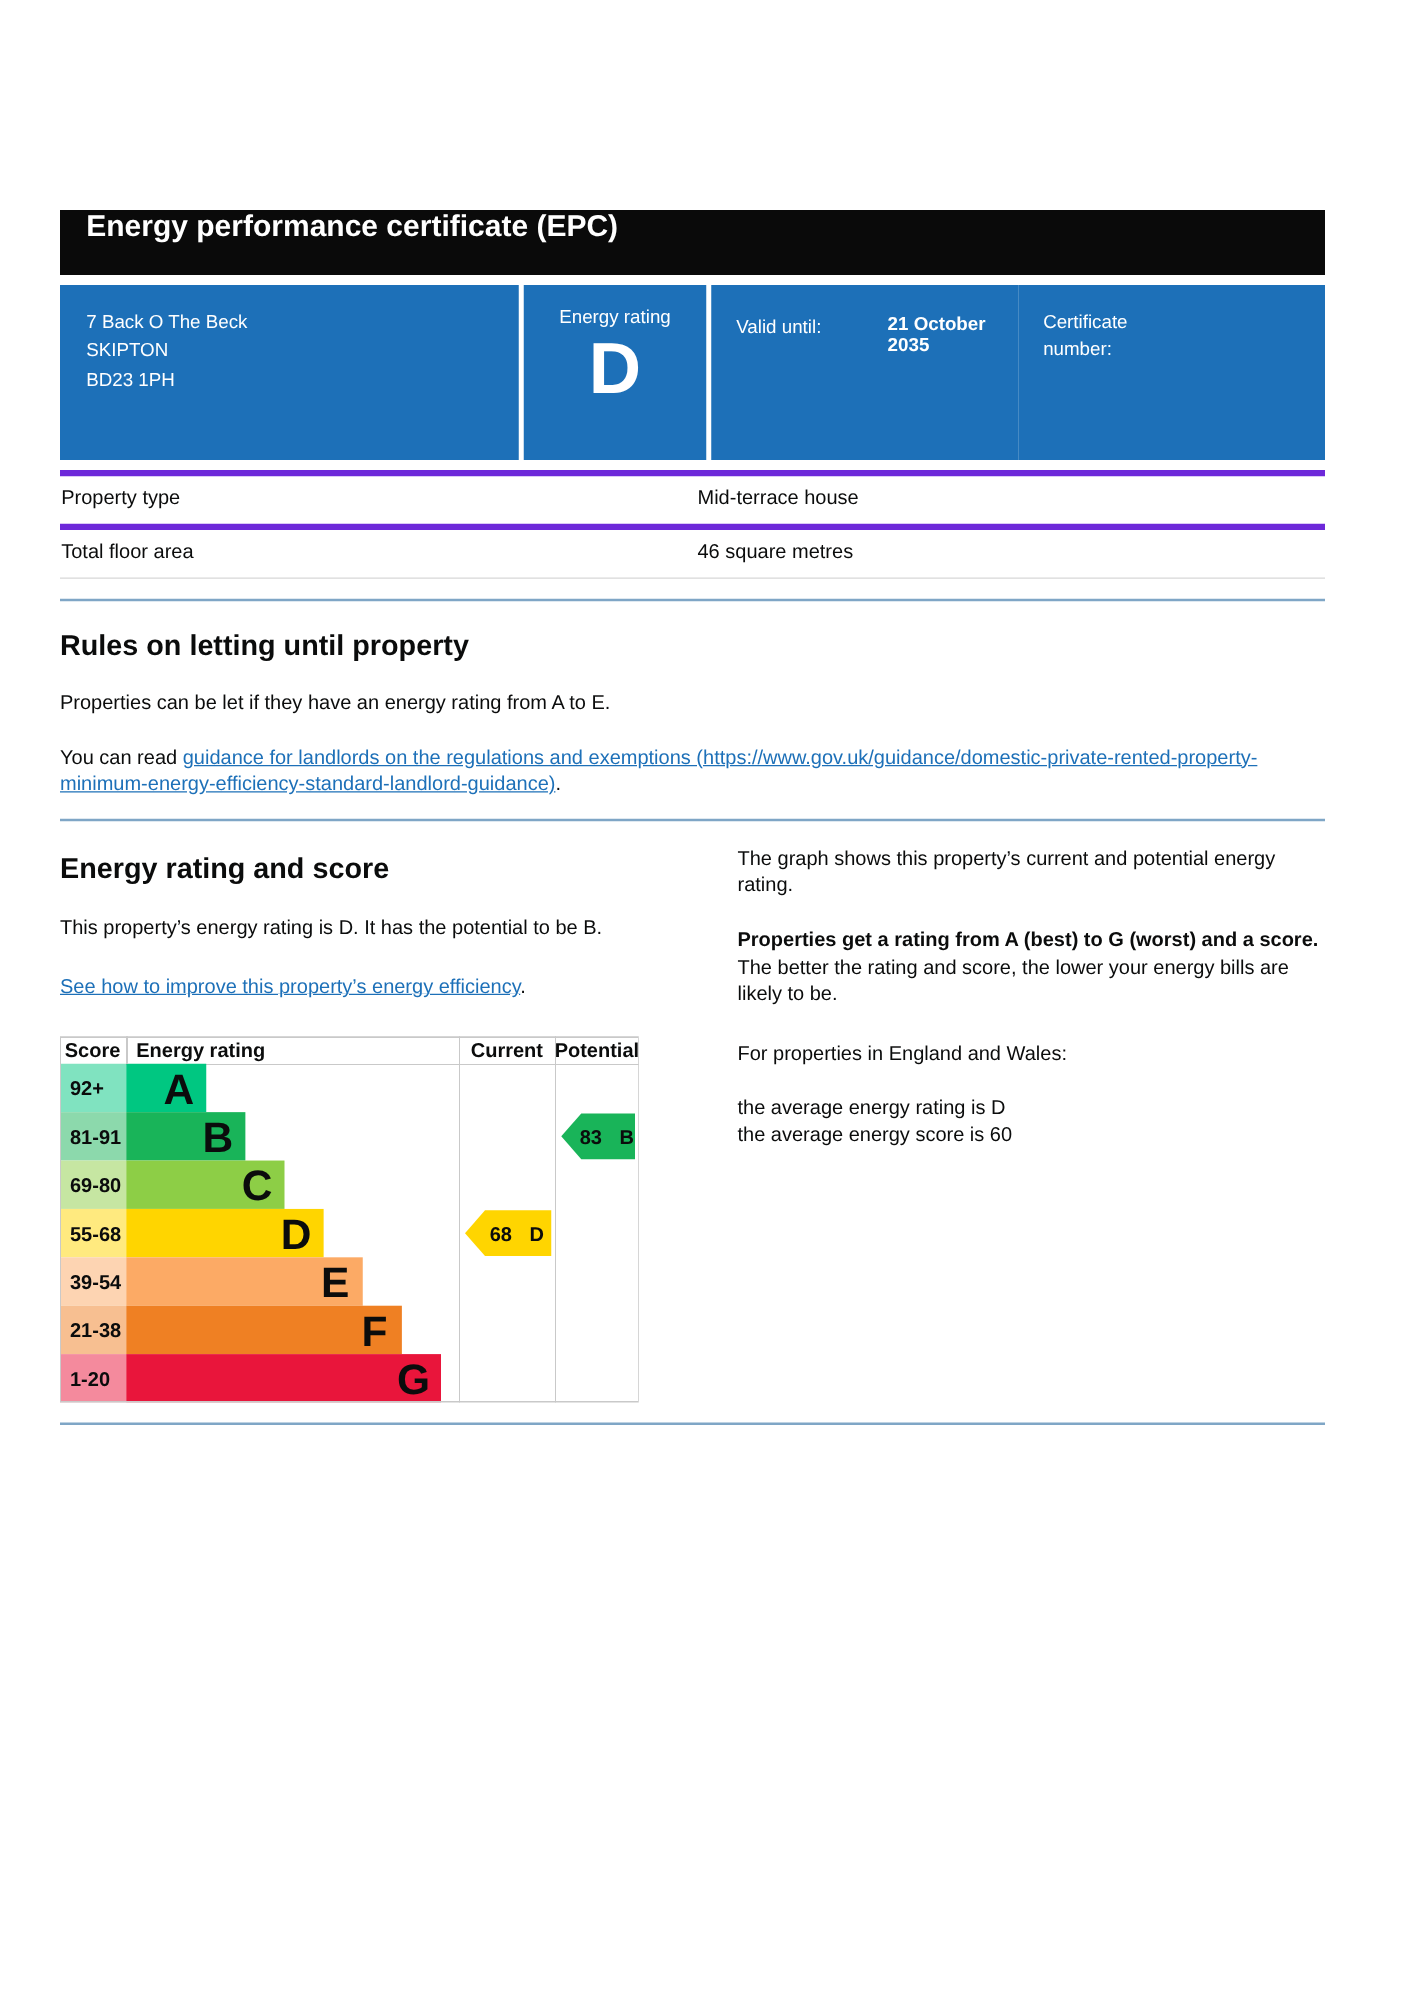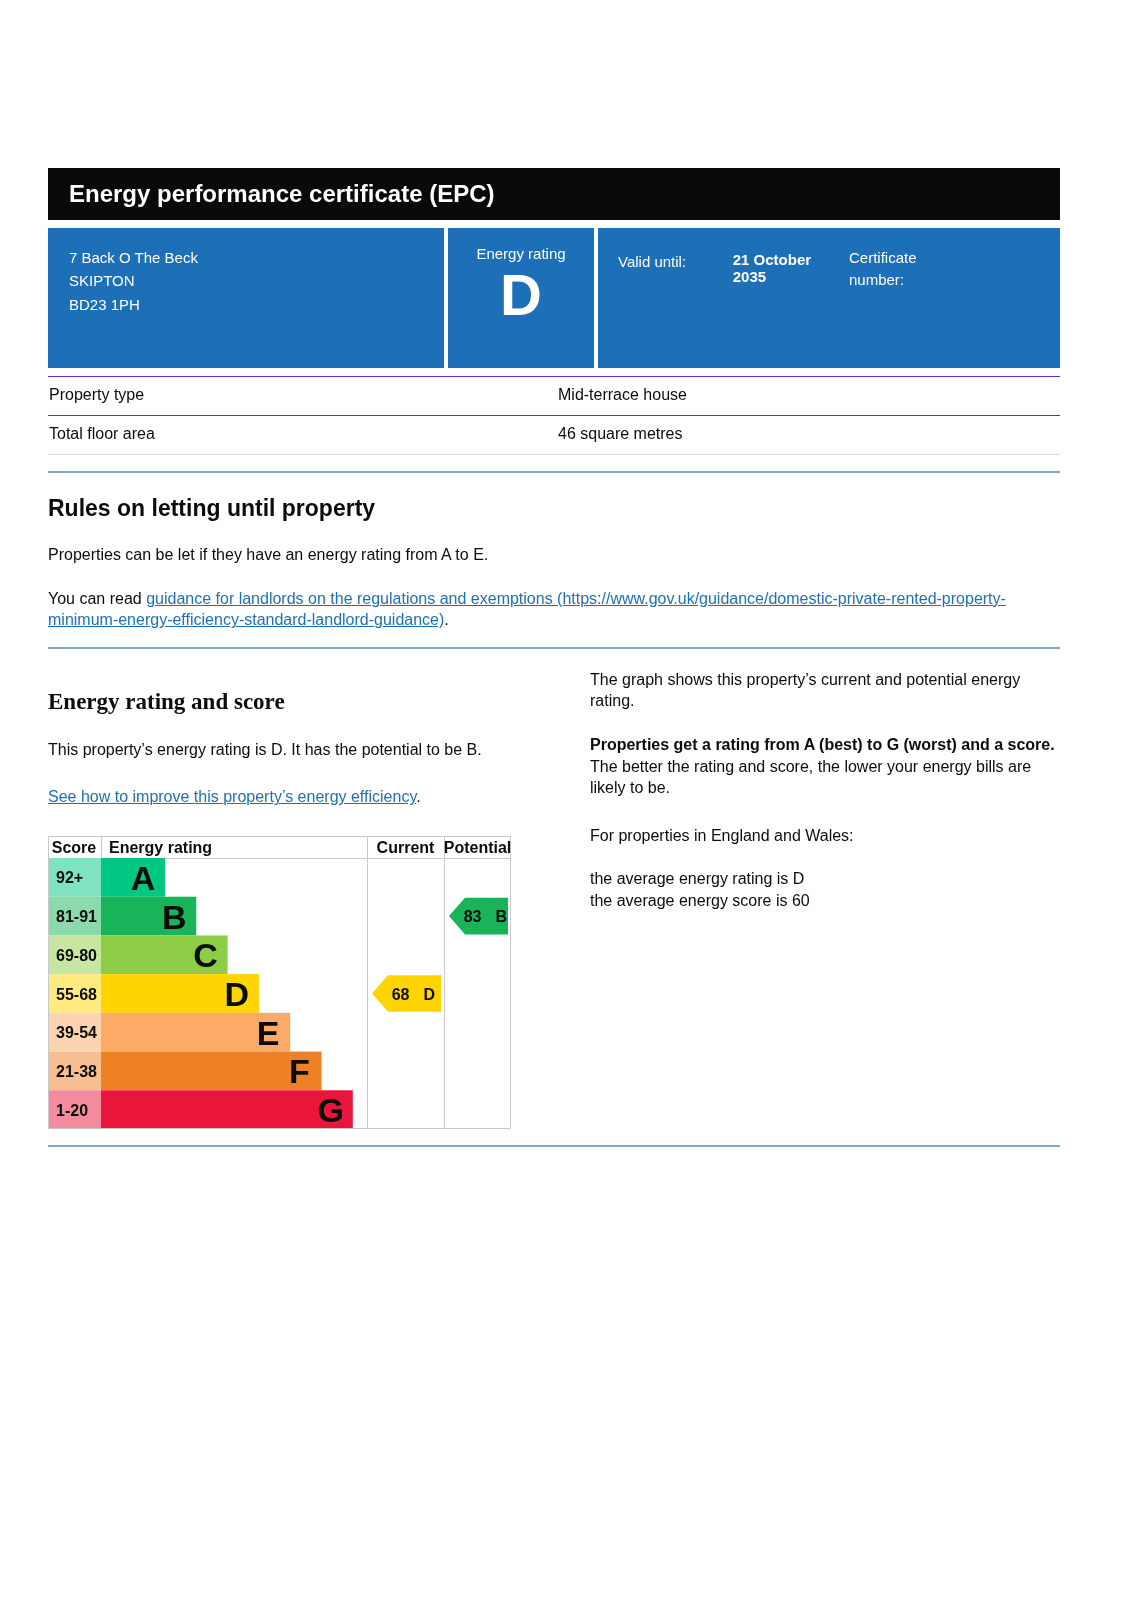--- a/index.html
+++ b/index.html
@@ -15,56 +15,56 @@
     padding-top: 168px;
     min-height: 1600px;
     box-sizing: border-box;
   }
 
   
   .title-bar {
     background: #0a0a0a;
     height: 52px;
     display: flex;
-    align-items: center;
+    align-items: flex-start;
     padding-left: 21px;
     box-sizing: border-box;
   }
   .title-bar h1 {
     margin: 0;
     color: #ffffff;
     font-size: 24px;
     font-weight: bold;
   }
 
   
   .summary {
     margin-top: 8px;
     height: 140px;
     display: flex;
     column-gap: 4px;
   }
   .summary .cell { background: #1d70b8; color: #ffffff; box-sizing: border-box; }
-  .addr-cell { width: 396px; padding: 18px 0 0 21px; font-size: 15px; line-height: 1.55; }
+  .addr-cell { width: 367px; padding: 18px 0 0 21px; font-size: 15px; line-height: 1.55; }
   .rating-cell { width: 146px; text-align: center; padding-top: 17px; }
   .rating-cell .rating-label { font-size: 15px; }
   .rating-cell .rating-letter { font-size: 58px; font-weight: bold; line-height: 1.05; margin-top: 3px; }
   .summary-right { flex: 1; display: flex; flex-direction: row; row-gap: 5px; }
   .summary-right .row { flex: 1; display: flex; padding-left: 20px; font-size: 15px; box-sizing: border-box; }
   .summary-right .lbl { width: 90px; margin-right: 40px; line-height: 1.45; }
   .summary-right .val { font-weight: bold; }
   .row-valid .lbl, .row-valid .val { padding-top: 23px; }
   .row-cert .lbl, .row-cert .val { padding-top: 19px; }
 
   
   .props { margin-top: 8px; font-size: 16px; }
   .prow {
     display: grid;
     grid-template-columns: 509px 1fr;
-    border-top: 1px solid #6d28d9;
+    border-top: 5px solid #6d28d9;
     padding: 9px 0 11px 1px;
   }
   .prow:last-child { border-bottom: 1px solid #d8d8d8; }
 
   
   hr.blue-rule {
     border: none;
     border-top: 2px solid #7fa6c6;
     margin: 16px 0 0 0;
   }
@@ -72,21 +72,21 @@
   h2 { font-size: 23px; font-weight: bold; margin: 22px 0 0 0; }
   p { font-size: 16px; line-height: 1.35; margin: 22px 0 0 0; }
   a { color: #1d70b8; text-decoration: underline; cursor: pointer; }
 
   .rules-section .link-para { margin-top: 22px; }
   .rule-after-rules { margin-top: 33px; }
 
   
   .two-col { display: flex; margin-top: 20px; }
   .col-left { width: 463px; }
-  .col-left h2 { margin-top: 20px; font-family: Liberation Serif, serif; }
+  .col-left h2 { margin-top: 4px; }
   .col-left p { margin-top: 24px; }
   .col-left .link-line { margin-top: 26px; }
   .col-right { width: 470px; margin-left: 79px; }
   .col-right p { margin-top: 0; }
   .col-right p + p { margin-top: 22px; }
   .col-right .spaced { margin-top: 26px; }
   .block { display: block; }
 
   svg.epc-graph { display: block; margin-top: 28px; }
   svg.epc-graph text { font-family: "Liberation Sans", sans-serif; }

